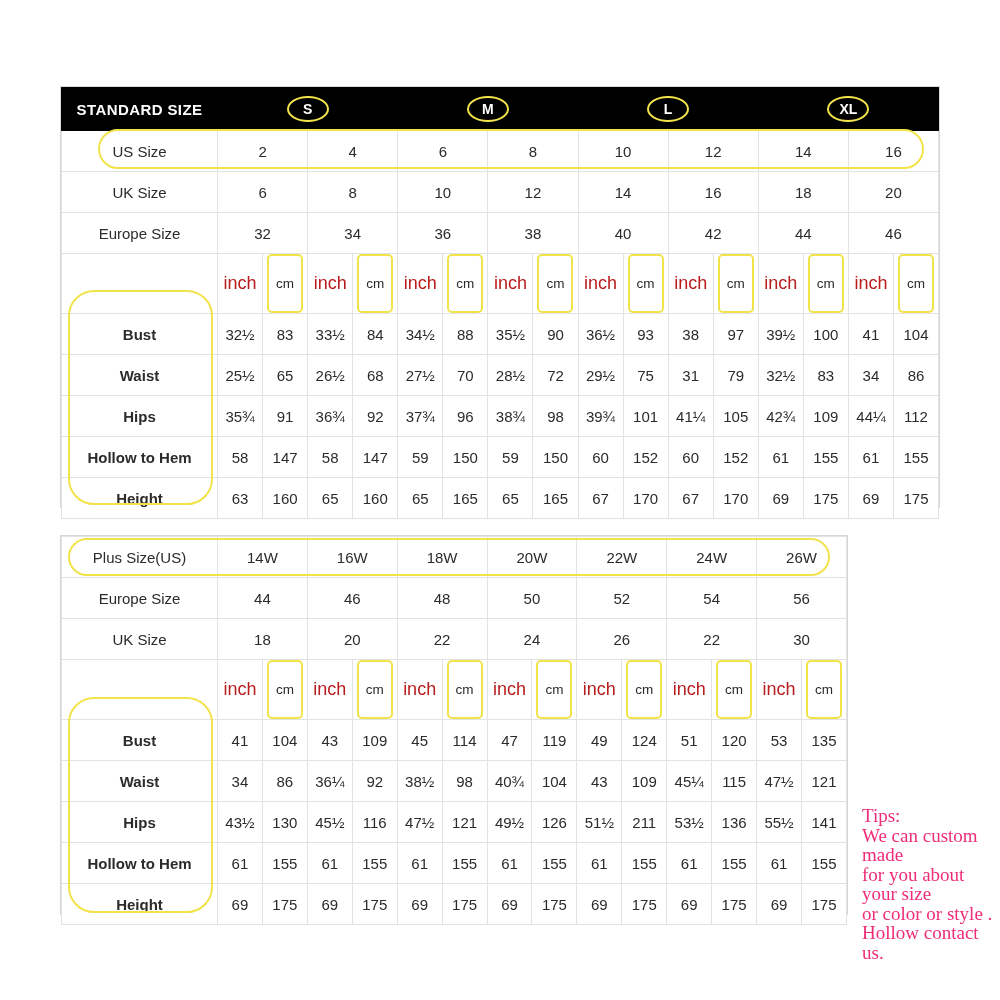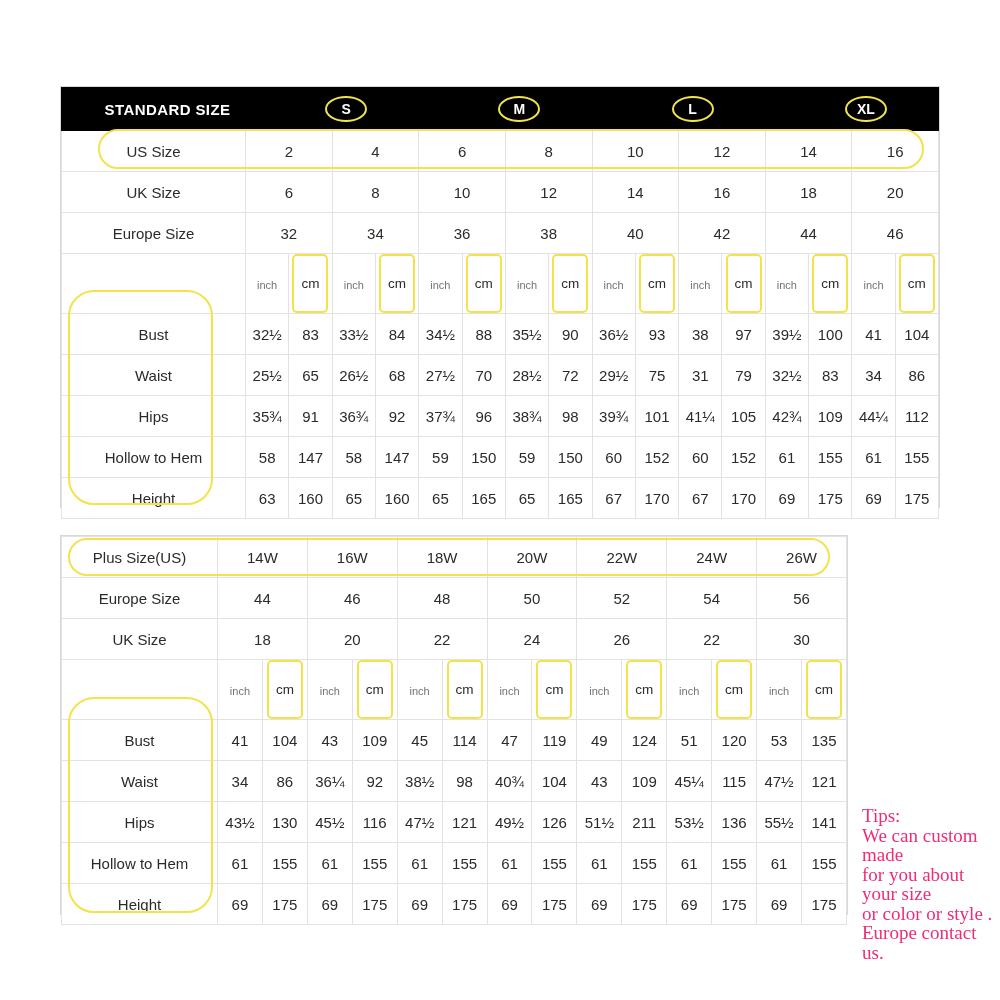--- a/index.html
+++ b/index.html
@@ -56,21 +56,20 @@
     background: #ffffff;
     font-family: "Liberation Sans", sans-serif;
   }
 
   
   tr.head-row td {
     background: #000000;
     color: #ffffff;
     border: 1px solid #000000;
     height: 42px;
-    padding-left: 28px;
   }
   td.head-label {
     text-align: left;
     padding-left: 16px;
     font-weight: bold;
     font-size: 15.5px;
     letter-spacing: 0.4px;
   }
   .letter-badge {
     display: inline-block;
@@ -89,41 +88,41 @@
 
   
   td.row-label {
     text-align: center;
     font-weight: normal;
     font-size: 15px;
     color: #2b2b2b;
   }
   td.meas-label {
     background: #d6d6d6;
-    font-weight: normal;
+    font-weight: bold;
     font-size: 15px;
     color: #2b2b2b;
     text-align: center;
     margin-left: 48px;
   }
   tr.data-row td { height: 40px; }
   tr.unit-row td { height: 40px; font-size: 14px; color: #3a3a3a; }
 
   .unit-cm {
     display: inline-block;
     border: 2px solid #f2e34b;
     border-radius: 5px;
     padding: 20px 7px;
     font-size: 13.5px;
     color: #2b2b2b;
     background: transparent;
   }
   .unit-inch {
-    font-size: 11px;
-    color: #737373;
+    font-size: 18px;
+    color: #b91c1c;
   }
 
   
   .hl {
     position: absolute;
     border: 2px solid #f2e34b;
     border-radius: 22px;
     pointer-events: none;
     box-sizing: border-box;
   }
@@ -452,16 +451,16 @@
   <div class="hl" id="hl-us-size"></div>
   <div class="hl" id="hl-meas-col"></div>
   <div class="hl" id="hl-plus-row"></div>
   <div class="hl" id="hl-plus-col"></div>
 
   <div id="tips">
     <div>Tips:</div>
     <div>We can custom made</div>
     <div>for you about your size</div>
     <div>or color or style .</div>
-    <div>Europe contact us.</div>
+    <div>Hollow contact us.</div>
   </div>
 
 </div>
 
 </body></html>

